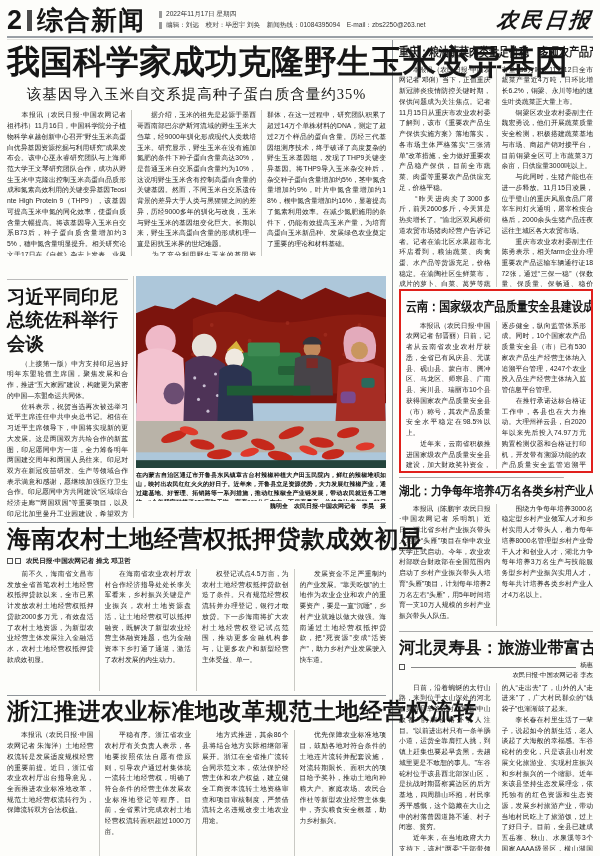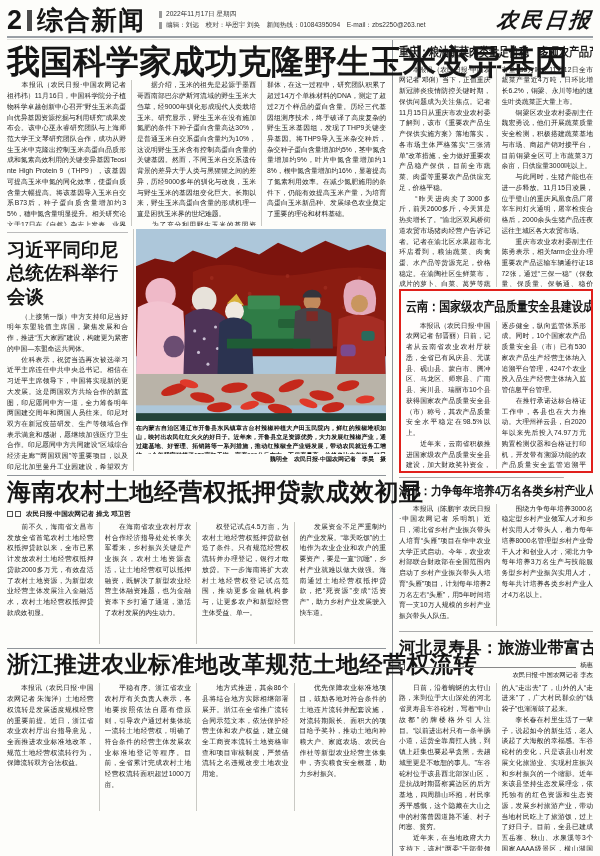--- a/index.html
+++ b/index.html
@@ -21,21 +21,21 @@
   .left-sec{width:386px;padding-right:6px;border-right:1px solid #8f9499}
   .right-col{flex:1;padding-left:6px;overflow:hidden}
   .vsep{width:1px;background:#c9c9c4;align-self:stretch}
   .bodytext{font-size:6.8px;line-height:1.58;text-align:justify;white-space:pre-line;color:#222;overflow:hidden;word-break:break-all}
   
   .lead-hl{font-size:33px;font-weight:900;text-align:center;letter-spacing:0;line-height:1.1;margin-top:4px;white-space:nowrap}
   .lead-sub{font-family:"Liberation Serif","DejaVu Serif",serif;font-size:14.5px;text-align:center;margin:5px 0 6px;letter-spacing:1px}
   .cols3{display:flex;gap:5px;height:146px}
   .cols3 .c{flex:1}
   
-  .mid-row{display:flex;height:242px;margin-top:3px}
+  .mid-row{display:flex;height:242px;margin-top:20px}
   .xi-col{width:126px;padding-right:5px;display:flex;flex-direction:column}
   .xi-hl{font-size:18.5px;font-weight:900;line-height:1.25;margin:3px 0 4px;border-top:1px solid #bbb;padding-top:5px}
   .xi-body{flex:1}
   .photo-wrap{flex:1;display:flex;flex-direction:column;padding-left:2px}
   .photo{width:100%;height:192px;display:block;background:#adc7da}
   .cap{font-size:6px;font-weight:700;line-height:1.5;text-align:justify;margin-top:3px;color:#111;overflow:hidden;height:30px;word-break:break-all}
   .credit{font-size:6px;font-weight:700;text-align:right;color:#111;margin-top:1px}
   
   .sec-rule{border-top:1px solid #8f9499;margin:4px 0 3px}
   .big-hl{font-family:"Liberation Serif","DejaVu Serif",serif;font-size:24px;font-weight:900;text-align:center;letter-spacing:0.5px;white-space:nowrap;line-height:1.15}
@@ -83,20 +83,21 @@
     <div class="logo">农民日报</div>
   </div>
   <div class="top-rule"></div>
 
   <div class="content">
 
     <div class="left-sec">
 
       <div>
         <div class="lead-hl">我国科学家成功克隆野生玉米变异基因</div>
+        <div class="lead-sub">该基因导入玉米自交系提高种子蛋白质含量约35%</div>
         <div class="cols3">
           <div class="c bodytext">　　本报讯（农民日报·中国农网记者 祖祎祎）11月16日，中国科学院分子植物科学卓越创新中心召开“野生玉米高蛋白优异基因资源挖掘与利用研究”成果发布会。该中心巫永睿研究团队与上海师范大学王文琴研究团队合作，成功从野生玉米中克隆出控制玉米高蛋白品质形成和氮素高效利用的关键变异基因Teosinte High Protein 9（THP9），该基因可提高玉米中氮的同化效率，使蛋白质含量大幅提高。将该基因导入玉米自交系B73后，种子蛋白质含量增加约35%，穗中氮含量明显提升。相关研究论文于17日在《自然》杂志上发表。业界专家高度评价，这项工作展示了将野生玉米优异变异基因导入优质作物的巨大潜力，有助于促进更可持续的农业系统和保障未来的粮食安全。</div>
           <div class="vsep"></div>
           <div class="c bodytext">　　据介绍，玉米的祖先是起源于墨西哥西南部巴尔萨斯河流域的野生玉米大刍草，经9000年驯化形成现代人类栽培玉米。研究显示，野生玉米在没有施加氮肥的条件下种子蛋白含量高达30%，是普通玉米自交系蛋白含量约为10%，这说明野生玉米含有控制高蛋白含量的关键基因。然而，不同玉米自交系遗传背景的差异大于人类与黑猩猩之间的差异，历经9000多年的驯化与改良，玉米与野生玉米的基因组变化巨大。长期以来，野生玉米高蛋白含量的形成机理一直是困扰玉米界的世纪难题。
 　　为了充分利用野生玉米的基因资源，研究团队历时十年构建了大规模遗传</div>
           <div class="vsep"></div>
           <div class="c bodytext">群体，在这一过程中，研究团队积累了超过14万个单株材料的DNA，测定了超过2万个样品的蛋白含量。历经三代基因组测序技术，终于破译了高度复杂的野生玉米基因组，发现了THP9关键变异基因。将THP9导入玉米杂交种后，杂交种子蛋白含量增加约5%，茎中氮含量增加约9%，叶片中氮含量增加约18%，根中氮含量增加约16%，显著提高了氮素利用效率。在减少氮肥施用的条件下，仍能有效提高玉米产量，为培育高蛋白玉米新品种、发展绿色农业奠定了重要的理论和材料基础。</div>
         </div>
       </div>
 

